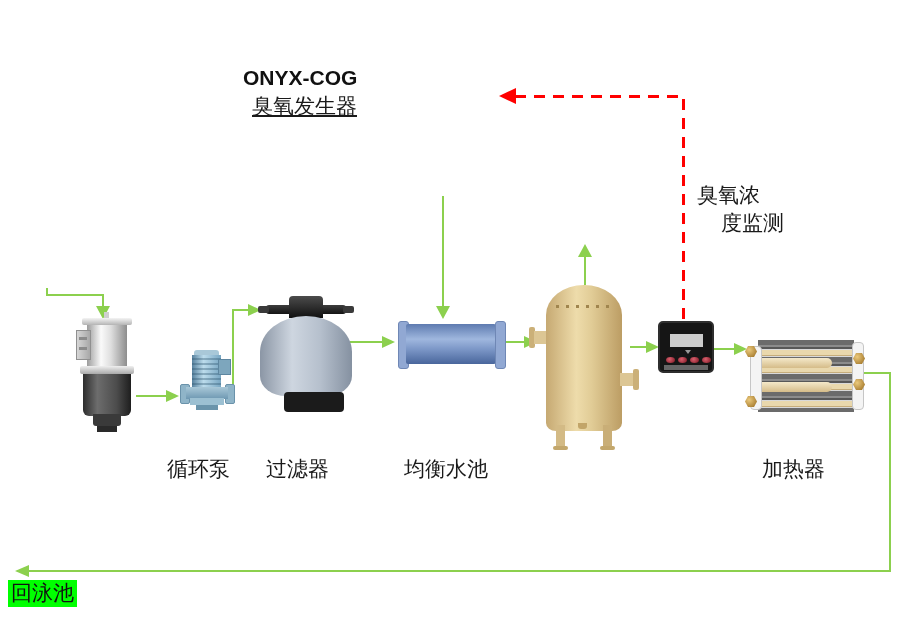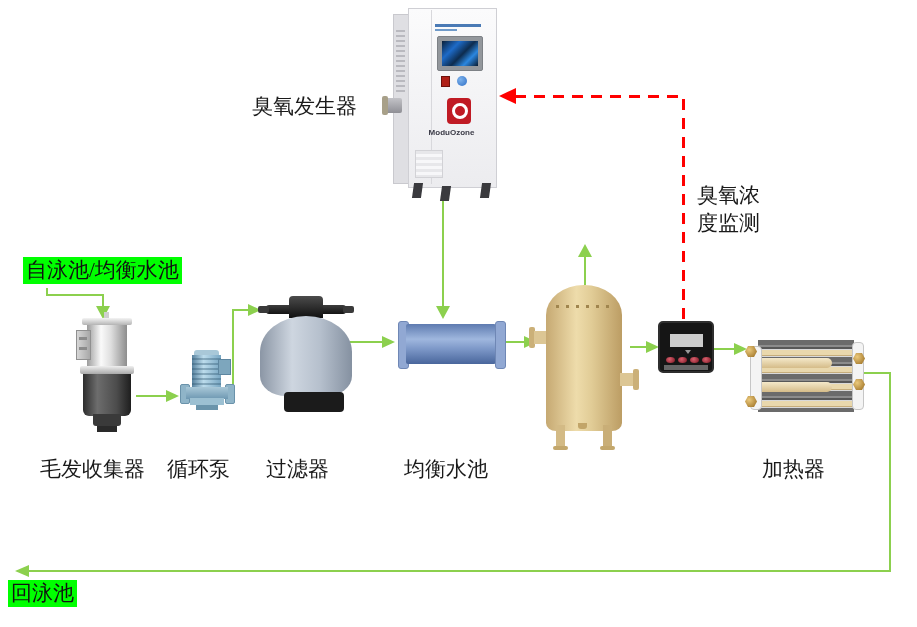--- a/index.html
+++ b/index.html
@@ -146,50 +146,27 @@
 
   <div class="gl" style="left:856px;top:372px;width:35px;height:2px;"></div>
   <div class="gl" style="left:889px;top:372px;width:2px;height:200px;"></div>
   <div class="gl" style="left:28px;top:570px;width:863px;height:2px;"></div>
   <div class="arr arr-l" style="left:15px;top:565px;"></div>
 
   <div class="rdash-v" style="left:682px;top:99px;height:222px;"></div>
   <div class="rdash-h" style="left:515px;top:95px;width:171px;"></div>
   <div class="arr red-arr-l" style="left:499px;top:88px;"></div>
 
-  <div class="gen">
-    <div class="side"></div>
-    <div class="vents"></div>
-    <div class="front"></div>
-    <div class="seam"></div>
-    <div class="hdr1"></div>
-    <div class="hdr2"></div>
-    <div class="scr">
-        <div class="scr-in"></div>
-      </div>
-    <div class="btn-red"></div>
-    <div class="btn-blue"></div>
-    <div class="logo">
-        <div class="logo-ring"></div>
-      </div>
-    <div class="brand">ModuOzone</div>
-    <div class="pipe"></div>
-    <div class="pipe-f"></div>
-    <div class="louvre"></div>
-    <div class="foot" style="left:20px;top:175px;"></div>
-    <div class="foot" style="left:48px;top:178px;"></div>
-    <div class="foot" style="left:88px;top:175px;"></div>
-  </div>
-  <div class="lbl" style="left:252px;top:94px;">臭氧发生器</div>
-
-  <div class="hl-lbl" style="left:23px;top:257px;">自泳池/均衡水池</div>
+  <div class="gen-model" style="left:243px;top:66px;">ONYX-COG</div>
+  <div class="lbl" style="left:252px;top:94px;text-decoration:underline;">臭氧发生器</div>
+
   <div class="hl-lbl" style="left:8px;top:580px;">回泳池</div>
 
   <div class="lbl" style="left:697px;top:183px;font-family:Liberation Serif, serif;">臭氧浓</div>
-  <div class="lbl" style="left:697px;top:211px;">度监测</div>
+  <div class="lbl" style="left:721px;top:211px;">度监测</div>
 
   <div class="hc">
     <div class="nip"></div>
     <div class="fl1"></div>
     <div class="body-top"></div>
     <div class="bracket">
       <div class="bolt" style="top:6px;"></div>
       <div class="bolt" style="top:16px;"></div>
     </div>
     <div class="fl2"></div>
@@ -254,19 +231,18 @@
     <div class="utube" style="top:20px;"></div>
     <div class="utube" style="top:44px;"></div>
     <div class="railL"></div>
     <div class="railR"></div>
     <div class="nut" style="left:-5px;top:8px;"></div>
     <div class="nut" style="left:-5px;top:58px;"></div>
     <div class="nut" style="left:103px;top:15px;"></div>
     <div class="nut" style="left:103px;top:41px;"></div>
   </div>
 
-  <div class="lbl" style="left:40px;top:457px;">毛发收集器</div>
   <div class="lbl" style="left:167px;top:457px;">循环泵</div>
   <div class="lbl" style="left:266px;top:457px;">过滤器</div>
   <div class="lbl" style="left:404px;top:457px;">均衡水池</div>
   <div class="lbl" style="left:762px;top:457px;">加热器</div>
 
 </div>
 
 </body></html>

